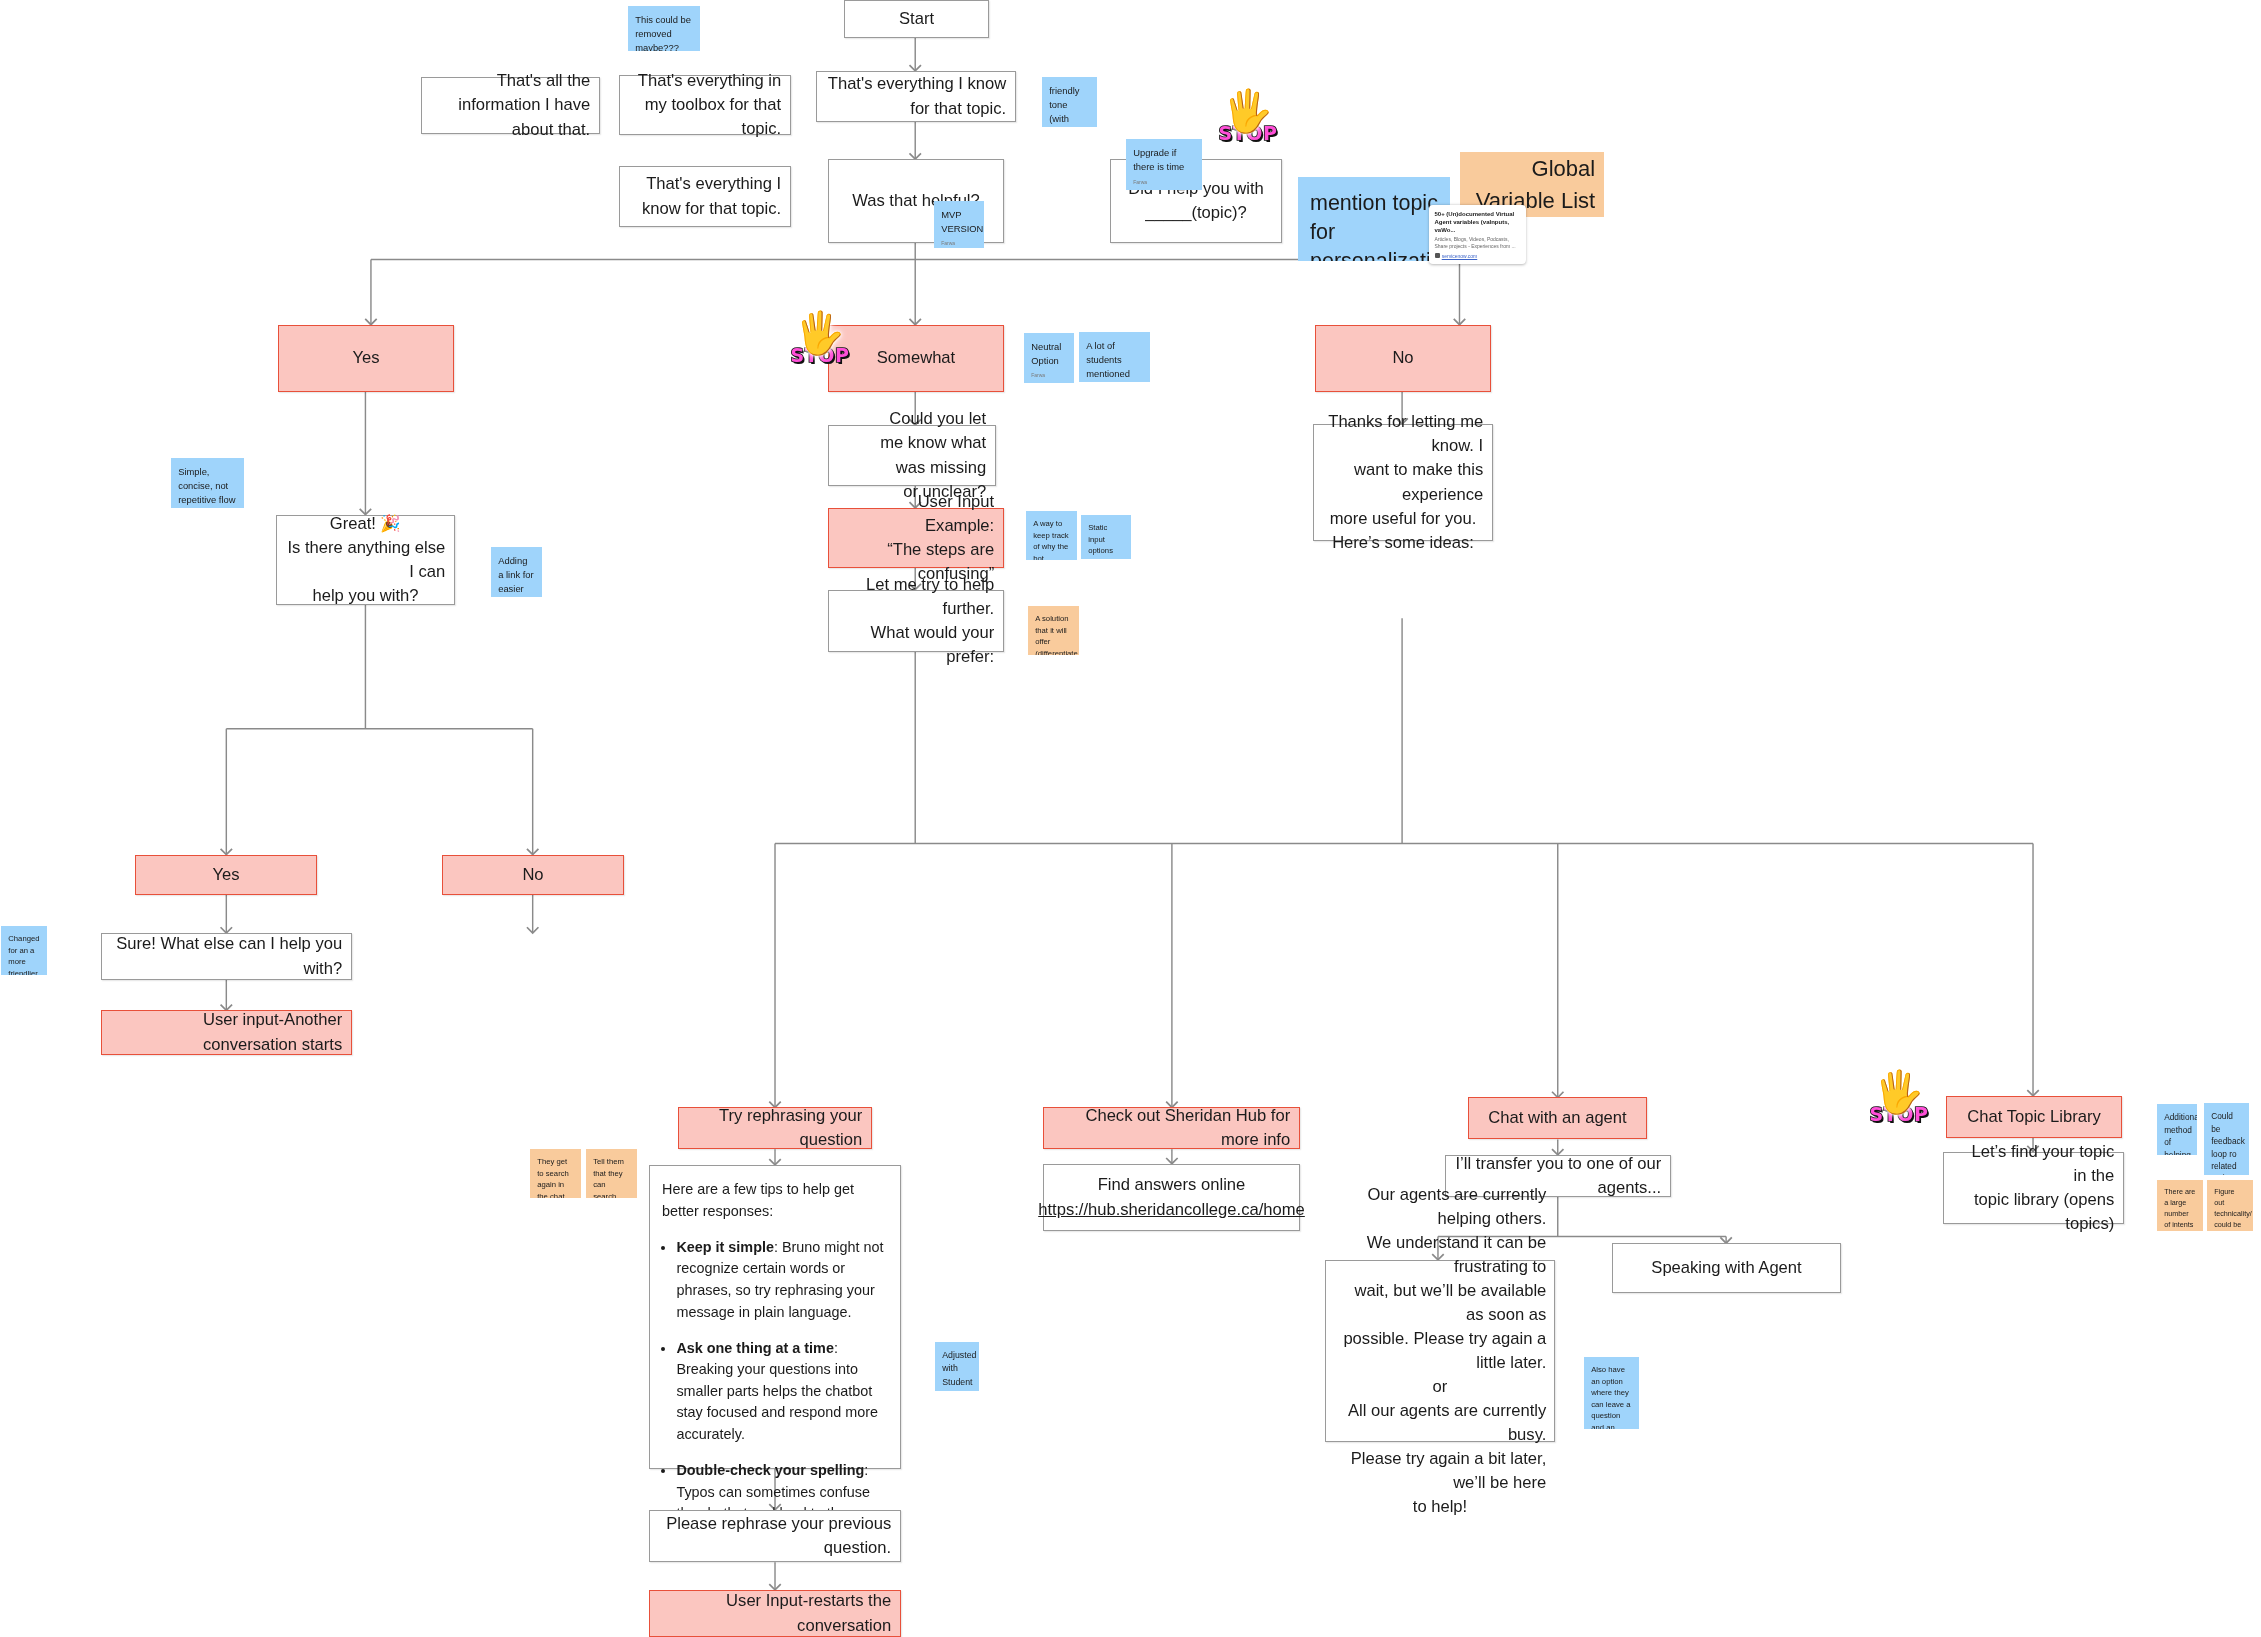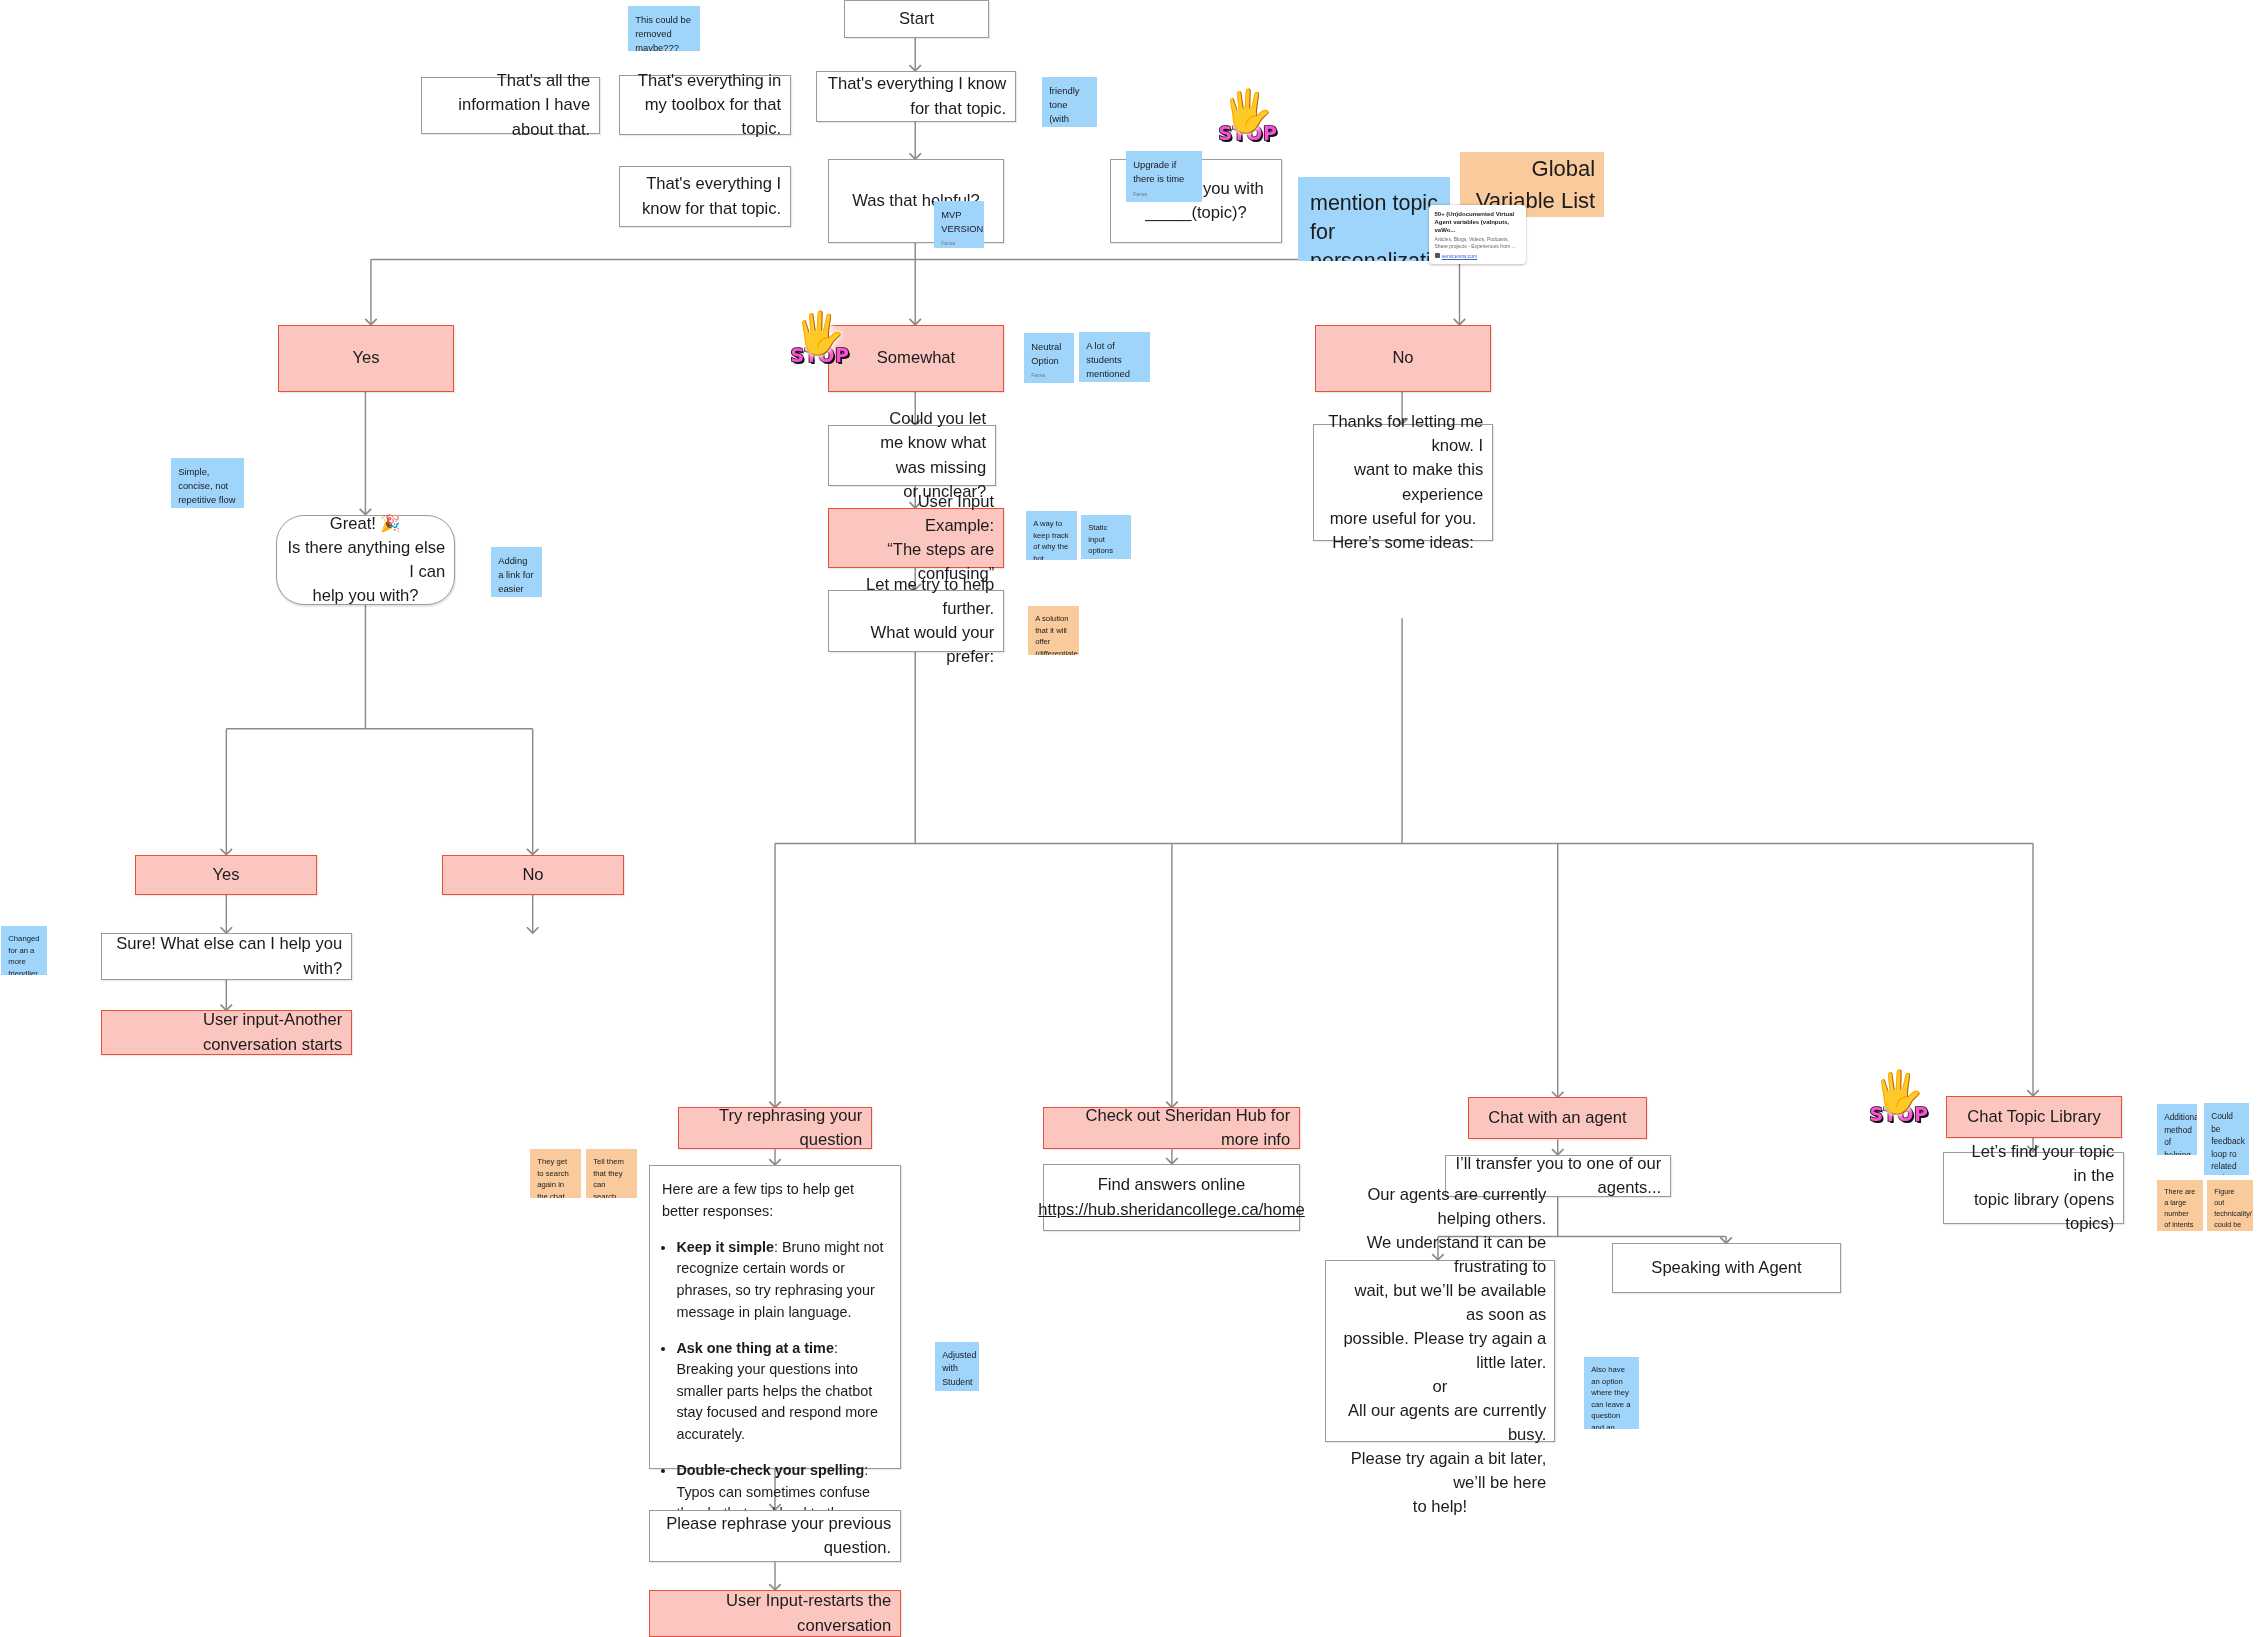--- a/index.html
+++ b/index.html
@@ -218,21 +218,21 @@
   </div>
 
   <div class="node pink" style="left:828px; top:325px; width:176px; height:67px;">
     <span>Somewhat</span>
   </div>
 
   <div class="node pink" style="left:1315px; top:325px; width:176px; height:67px;">
     <span>No</span>
   </div>
 
-  <div class="node" style="left:276px; top:515px; width:179px; height:90px; flex-direction:column;border-radius:28px;">
+  <div class="node" style="left:276px; top:515px; width:179px; height:90px; flex-direction:column;">
     <span class="ln">Great! 🎉</span>
     <span class="ln">Is there anything else I can</span>
     <span class="ln">help you with?</span>
   </div>
 
   <div class="node" style="left:828px; top:425px; width:168px; height:61px; flex-direction:column;padding-left:48px;">
     <span class="ln">Could you let me know what</span>
     <span class="ln">was missing or unclear?</span>
   </div>
 
@@ -345,21 +345,21 @@
   <div class="sticky" style="left:1042px; top:77px; width:55px; height:50px;">
     <div>friendly tone (with emojis)</div>
 
   </div>
 
   <div class="sticky" style="left:934px; top:201px; width:50px; height:47px; z-index:20;">
     <div>MVP VERSION</div>
     <div class="author">Farwa</div>
   </div>
 
-  <div class="sticky" style="left:1126px; top:139px; width:76px; height:51px; z-index:20;margin-top:12px;">
+  <div class="sticky" style="left:1126px; top:139px; width:76px; height:51px; z-index:20;">
     <div>Upgrade if there is time</div>
     <div class="author">Farwa</div>
   </div>
 
   <div class="sticky big" style="left:1298px; top:177px; width:152px; height:84px;">
     <div>mention topic for personalization</div>
 
   </div>
 
   <div class="sticky" style="left:171px; top:458px; width:73px; height:50px;">

